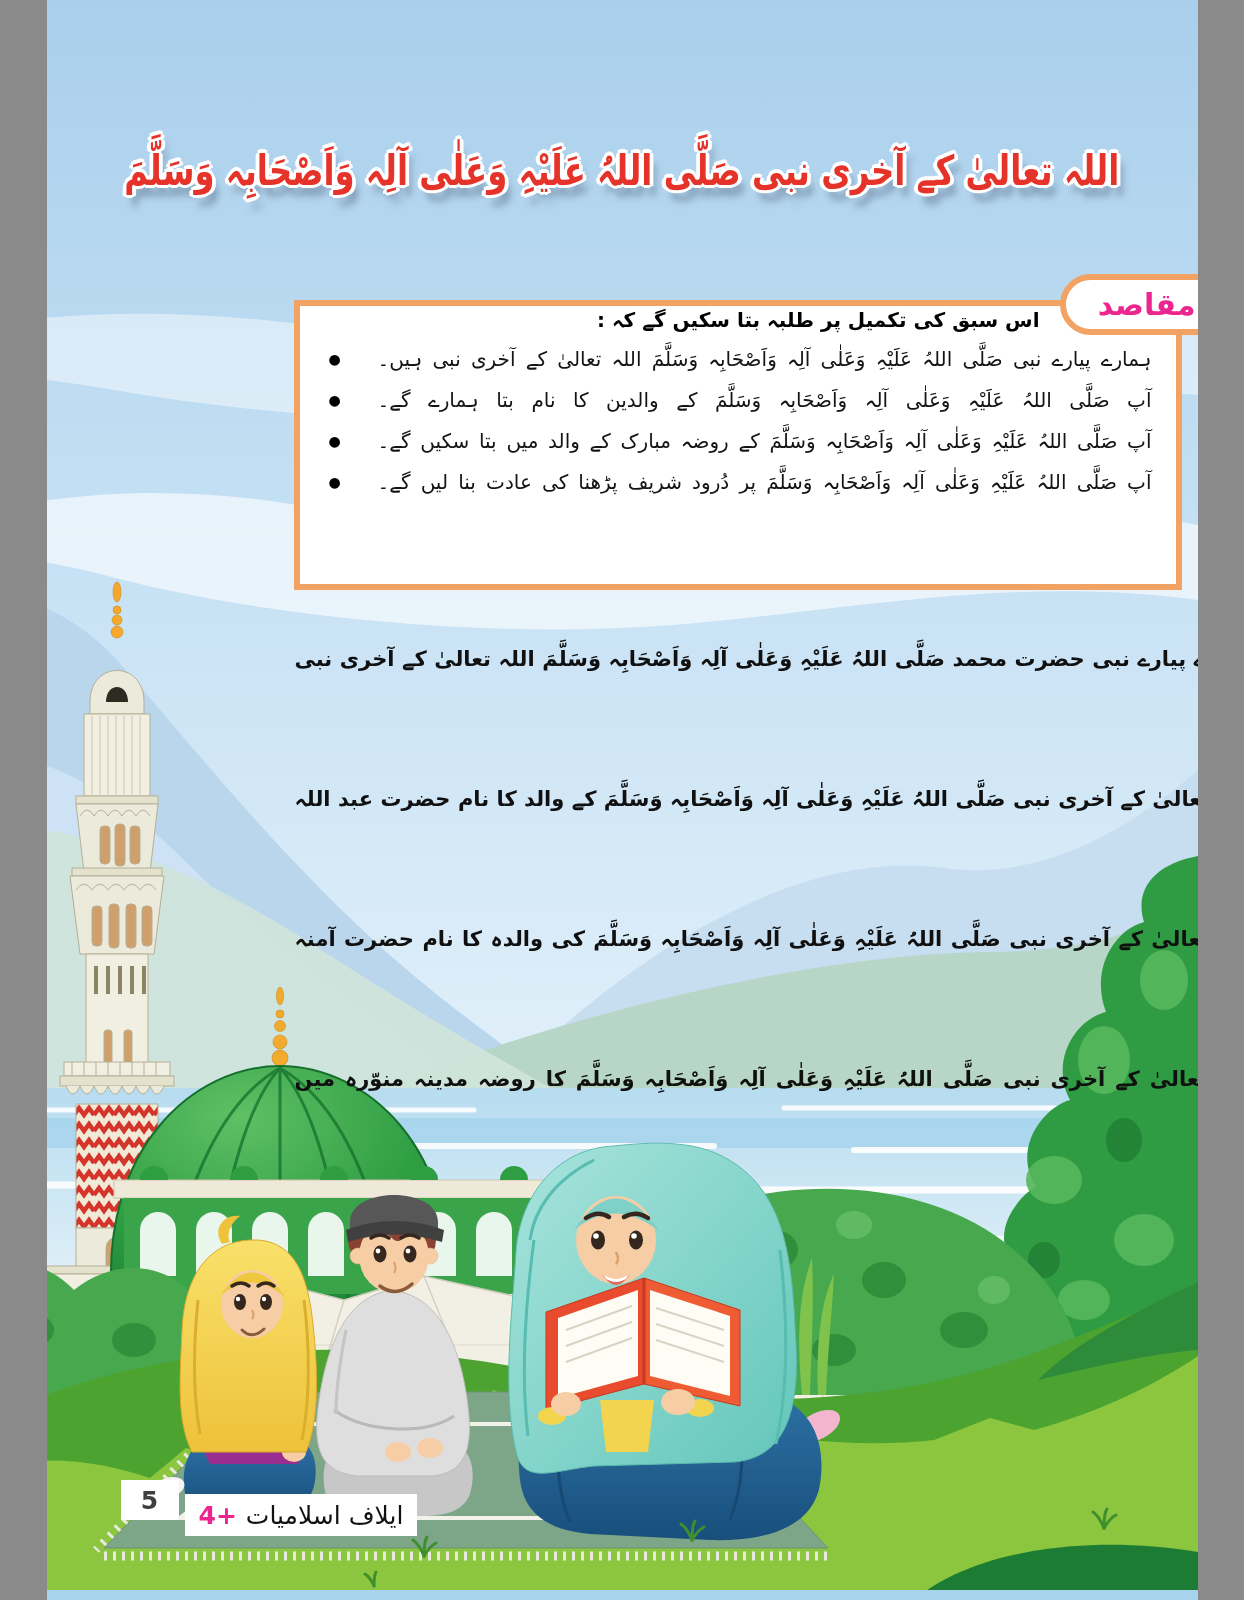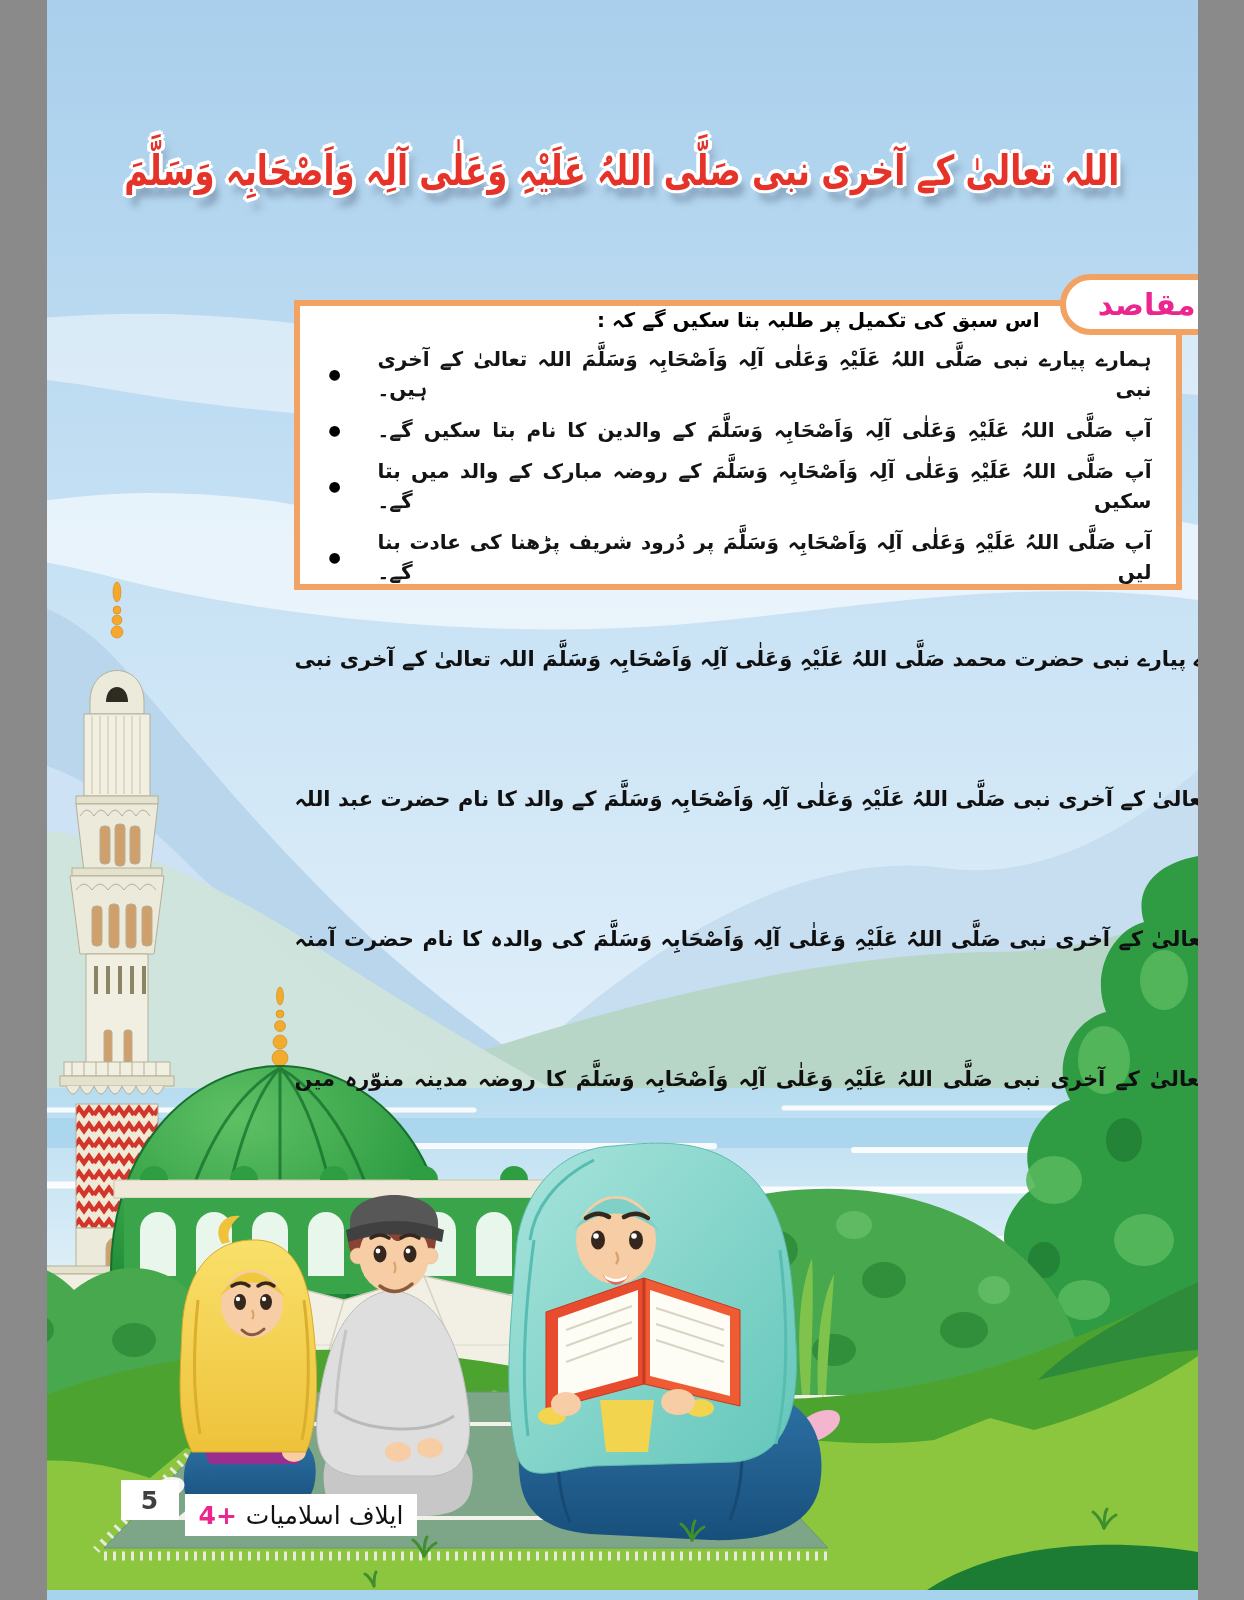--- a/index.html
+++ b/index.html
@@ -36,21 +36,21 @@
     background:#fff;border:6px solid #f2a263;border-radius:42px;
     padding:7px 32px;font-size:30px;font-weight:700;color:#ec268f;
   }
   .obj-intro{
     direction:rtl;text-align:right;margin:2px 112px 12px 0;
     font-size:20px;font-weight:600;color:#000000;
   }
   .obj-item{display:flex;align-items:center;margin-top:11px;direction:ltr;}
   .dot{flex:0 0 30px;text-align:center;font-size:14px;line-height:1;color:#000;}
   .obj-text{
-    flex:1;direction:rtl;font-size:20px;font-weight:700;color:#141414;
+    flex:1;direction:rtl;font-size:20px;font-weight:400;color:#141414;
     line-height:1.5;text-align:justify;text-align-last:justify;padding-left:4px;margin-left:24px;
   }
 
   
   .body-text{position:absolute;left:248px;top:624px;width:958px;z-index:3;}
   .para{
     direction:rtl;margin:0;font-size:21px;font-weight:600;color:#101010;
     line-height:70px;text-align:justify;
   }
   .para.stretch{text-align-last:justify;}
@@ -452,21 +452,21 @@
   <div class="obj-box">
     <div class="badge">مقاصد</div>
     <div class="obj-intro">اس سبق کی تکمیل پر طلبہ بتا سکیں گے کہ :</div>
 
     <div class="obj-item">
       <span class="dot">●</span>
       <span class="obj-text">ہمارے پیارے نبی صَلَّی اللہُ عَلَیْہِ وَعَلٰی آلِہ وَاَصْحَابِہ وَسَلَّمَ اللہ تعالیٰ کے آخری نبی ہیں۔</span>
     </div>
     <div class="obj-item">
       <span class="dot">●</span>
-      <span class="obj-text">آپ صَلَّی اللہُ عَلَیْہِ وَعَلٰی آلِہ وَاَصْحَابِہ وَسَلَّمَ کے والدین کا نام بتا سکیں گے۔</span>
+      <span class="obj-text">آپ صَلَّی اللہُ عَلَیْہِ وَعَلٰی آلِہ وَاَصْحَابِہ وَسَلَّمَ کے والدین کا نام بتا ہمارے گے۔</span>
     </div>
     <div class="obj-item">
       <span class="dot">●</span>
       <span class="obj-text">آپ صَلَّی اللہُ عَلَیْہِ وَعَلٰی آلِہ وَاَصْحَابِہ وَسَلَّمَ کے روضہ مبارک کے والد میں بتا سکیں گے۔</span>
     </div>
     <div class="obj-item">
       <span class="dot">●</span>
       <span class="obj-text">آپ صَلَّی اللہُ عَلَیْہِ وَعَلٰی آلِہ وَاَصْحَابِہ وَسَلَّمَ پر دُرود شریف پڑھنا کی عادت بنا لیں گے۔</span>
     </div>
   </div>

